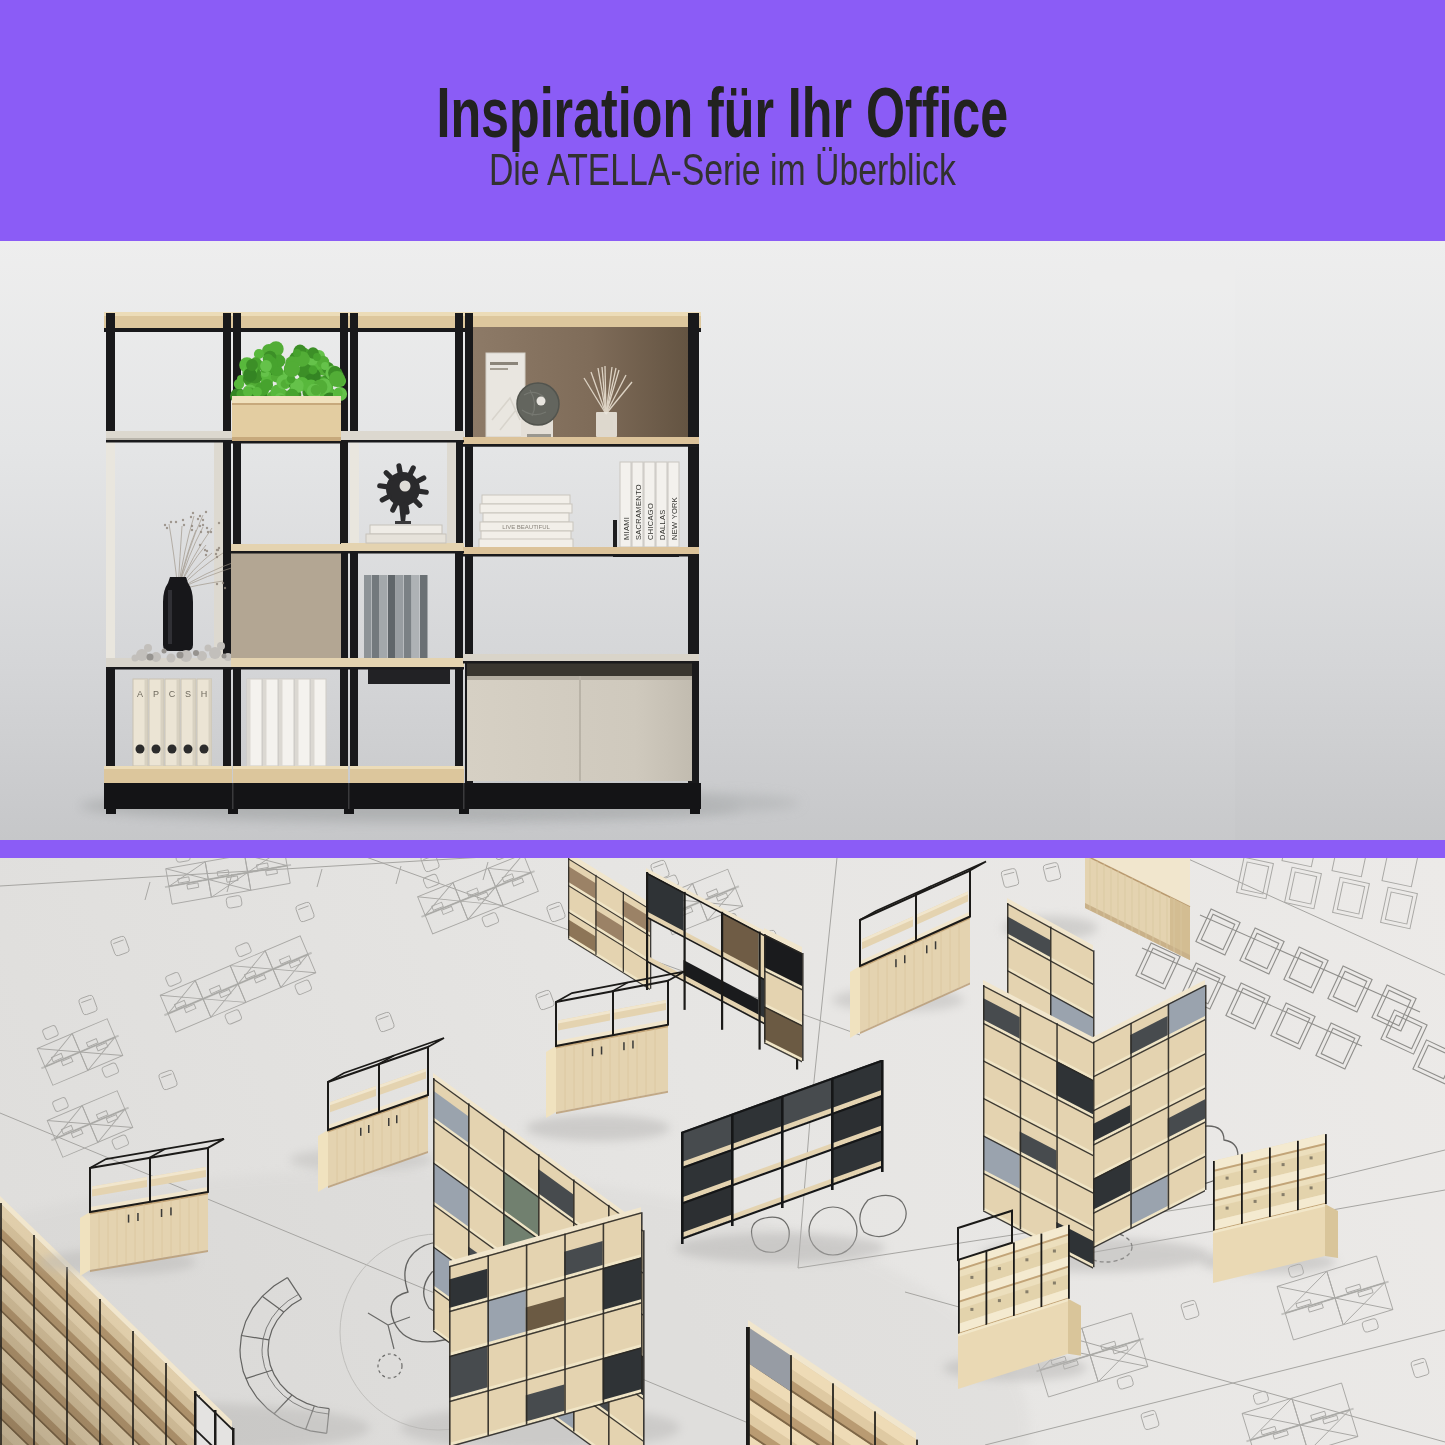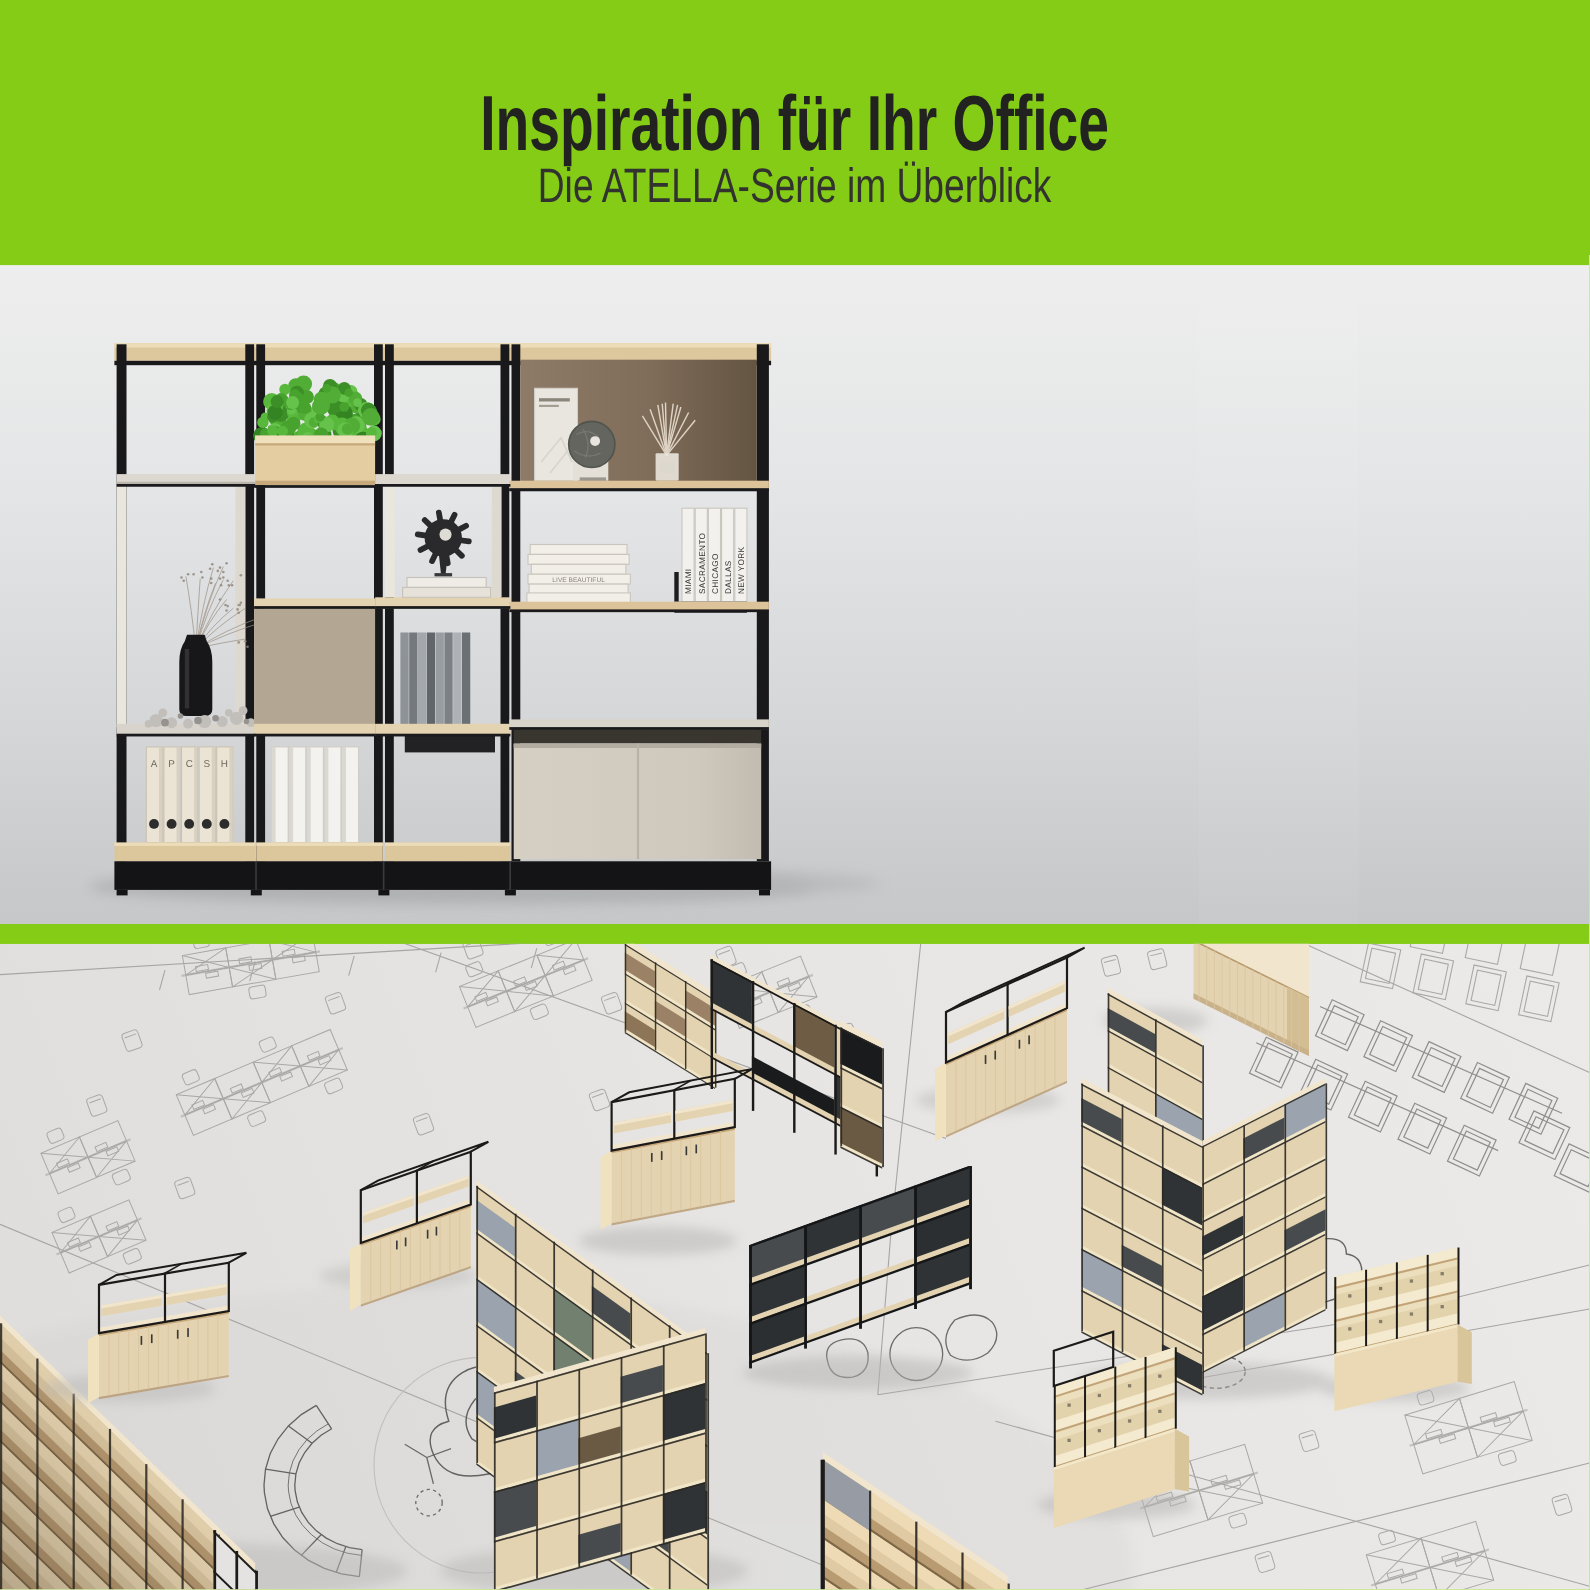--- a/index.html
+++ b/index.html
@@ -1,17 +1,17 @@
 <!DOCTYPE html>
 <html lang="de"><head>
 <meta charset="utf-8">
 <title>Inspiration für Ihr Office</title>
 <style>
   html,body{margin:0;padding:0;background:#ffffff;}
-  .page{position:relative;width:1445px;height:1445px;overflow:hidden;background:#84cc16;
+  .page{position:relative;width:1445px;height:1445px;overflow:hidden;background:#8b5cf6;
         font-family:"Liberation Sans",sans-serif;}
   .title{position:absolute;top:72px;left:0;width:1445px;text-align:center;
          font-weight:bold;font-size:71px;letter-spacing:0px;color:#222220;
          transform:scaleX(0.707);transform-origin:722px 50%;}
   .subtitle{position:absolute;top:145px;left:0;width:1445px;text-align:center;
             font-size:44px;color:#32322f;transform:scaleX(0.768);transform-origin:722px 50%;}
   .band2{position:absolute;top:241px;left:0;width:1445px;height:599px;}
   .band3{position:absolute;top:858px;left:0;width:1445px;height:587px;}
 </style>
 </head>

